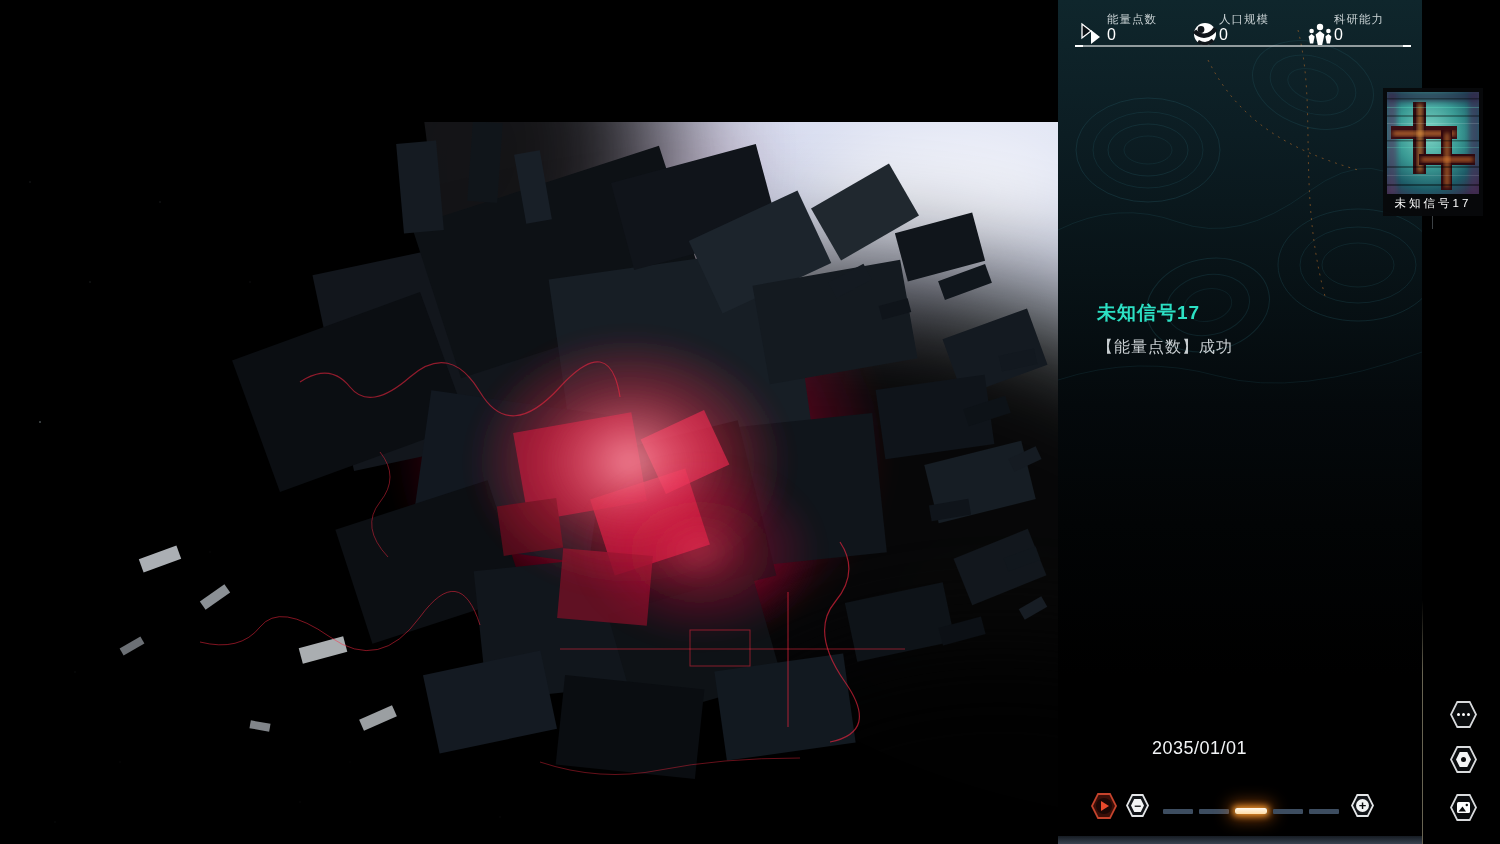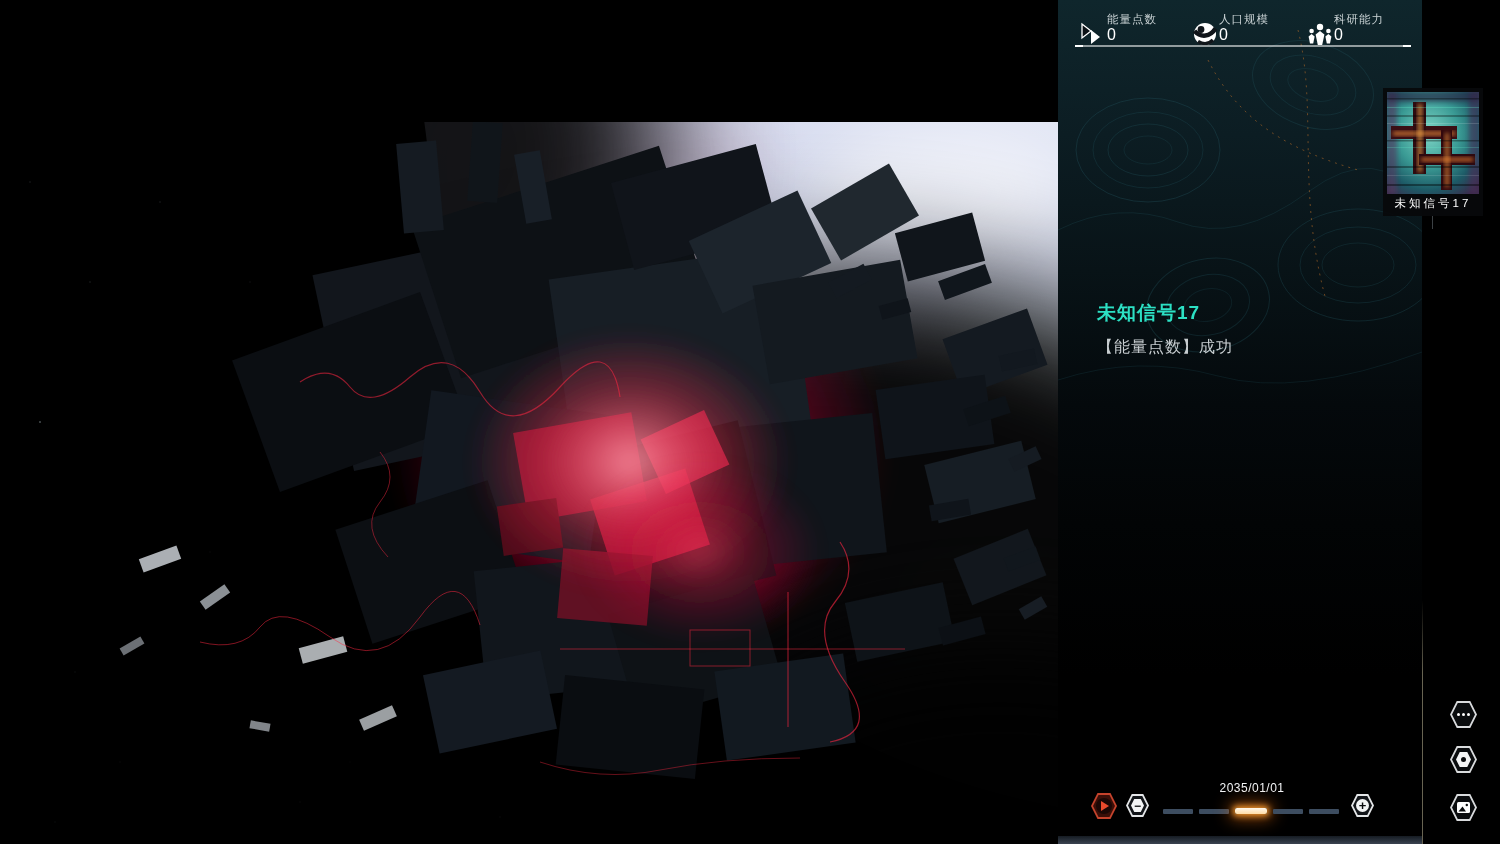--- a/index.html
+++ b/index.html
@@ -26,21 +26,21 @@
 
   
   #event-title{left:39px;top:300px;font-size:19px;font-weight:bold;color:#2ce0c4;letter-spacing:1px;}
   #event-subtitle{left:39px;top:337px;font-size:16px;color:#c8ced1;letter-spacing:1px;}
 
   
   #sidebar-bottom-band{left:0;top:836px;width:364px;height:8px;
     background:linear-gradient(180deg,#151b22,#3a4350);}
 
   
-  #date-display{left:94px;top:781px;width:200px;text-align:center;font-size:12px;color:#f2f4f6;letter-spacing:.5px;}
+  #date-display{left:94px;top:738px;width:200px;text-align:left;font-size:18px;color:#f2f4f6;letter-spacing:.5px;}
   #timeline-segments{left:105px;top:807px;width:180px;height:8px;display:flex;align-items:center;gap:6px;}
   .seg{width:30px;height:5px;background:#3d4d60;border-radius:1px;}
   .seg.active{width:32px;height:6px;border-radius:2px;
     background:linear-gradient(180deg,#fff7ea,#ffdca6);
     box-shadow:0 0 6px 2px rgba(255,160,50,.95),0 0 16px 6px rgba(255,120,20,.45);}
 
   
   .hex{clip-path:polygon(25% 0%,75% 0%,100% 50%,75% 100%,25% 100%,0% 50%);}
   .hexbtn{position:absolute;}
   .hexbtn .ring{position:absolute;inset:0;}

